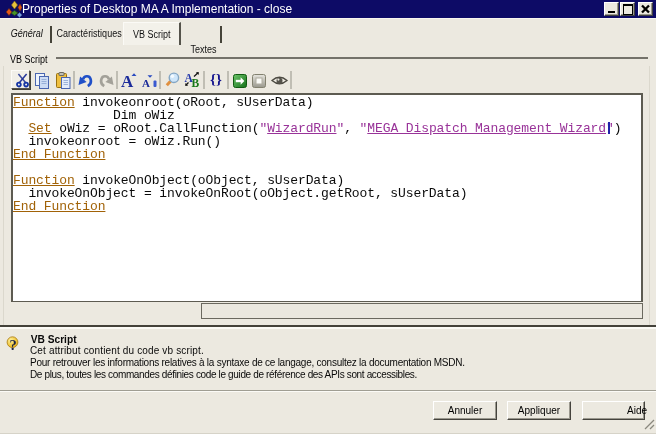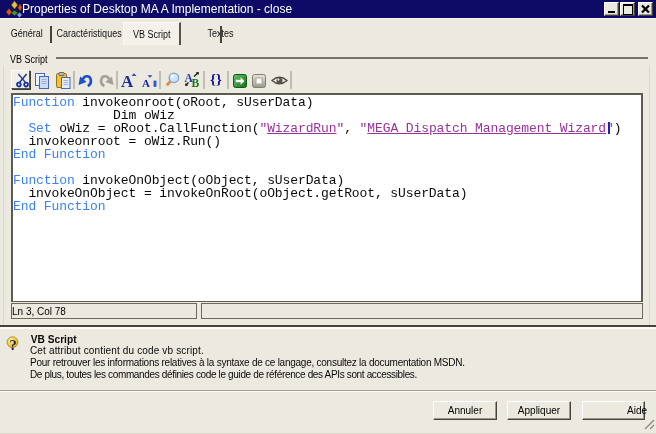--- a/index.html
+++ b/index.html
@@ -26,21 +26,21 @@
   
   .sep{top:71px;width:2px;height:18px;background:#c0beb4;}
   #cutbtn{left:11px;top:70px;width:19px;height:19px;background:#F1EFE8;
       border:1px solid;border-color:#fcfbf7 #55534b #55534b #fcfbf7;box-sizing:border-box;
       box-shadow:1px 1px 0 #403e36;}
   
   #editor{left:11px;top:93px;width:632px;height:209px;border:2px solid #5d5b51;border-bottom-width:1px;background:#fff;box-sizing:border-box;}
   #code{position:absolute;left:0;top:0;width:628px;height:206px;
         font-family:"Liberation Mono",monospace;font-size:13px;line-height:13px;letter-spacing:-0.1px;
         white-space:pre;padding:1px 0 0 0;box-sizing:border-box;overflow:hidden;color:#0a0a0a;}
-  .kw{color:#3b82f6;}
+  .kw{color:#a16207;text-decoration:underline;}
   .str{color:#993399;}
   .stru{color:#993399;text-decoration:underline;}
   #caret{left:608px;top:122px;width:2px;height:12px;background:#2222aa;}
   .spanel{top:303px;height:16px;border:1px solid #6b695f;background:#EBE8DF;box-sizing:border-box;}
   
   #div1{left:0px;top:324.5px;width:656px;height:2.6px;background:#44423a;}
   #div1b{left:0px;top:327.2px;width:656px;height:2px;background:#fbfaf5;}
   .helptxt{left:30px;color:#0a0a0a;line-height:12px;}
   #div2{left:0px;top:390px;width:656px;height:1px;background:#a09e93;}
   #div2b{left:0px;top:391px;width:656px;height:1px;background:#fcfbf7;}
@@ -76,25 +76,25 @@
     </div>
   <div class="abs tbtn" style="left:620px">
       <div style="position:absolute;left:2px;top:1px;width:8px;height:8px;border:1px solid #000;border-top-width:2px"></div>
     </div>
   <div class="abs tbtn" style="left:638px">
     <svg width="13" height="12" style="position:absolute;left:0px;top:0px" viewBox="0 0 13 12">
       <path d="M3 2.5 L10 9.5 M10 2.5 L3 9.5" stroke="#000" stroke-width="2.3"></path>
     </svg>
   </div>
 
-  <div class="abs tab" style="left:4px;width:46px;"><span class="sx">Général</span></div>
+  <div class="abs tab" style="left:4px;width:46px;font-style:italic;"><span class="sx">Général</span></div>
   <div class="abs tabsep" style="left:50px;"></div>
   <div class="abs tab" style="left:53px;width:72px;text-decoration:underline;"><span class="sx">Caractéristiques</span></div>
   <div class="abs tab" id="tabactive" style="left:123px;width:58px;"><span class="sx">VB Script</span></div>
-  <div class="abs tab" style="left:194px;width:52px;"><span class="sx">Textes</span></div>
+  <div class="abs tab" style="left:177px;width:52px;margin-top:16px;"><span class="sx">Textes</span></div>
   <div class="abs tabsep" style="left:220px;"></div>
 
   <div class="abs" id="grouplabel"><span class="sx">VB Script</span></div>
   <div class="abs" id="groupline"></div>
   <div class="abs faint" style="left:3px;top:66px;height:259px;"></div>
   <div class="abs faint" style="left:649px;top:66px;height:259px;"></div>
 
   <div class="abs" id="cutbtn"></div>
   <svg class="abs" style="left:16px;top:72.5px" width="13" height="15" viewBox="0 0 13 15">
     <path d="M2.4 1 L9.9 10" stroke="#3a4a9e" stroke-width="1.5" fill="none"></path>
@@ -184,23 +184,20 @@
              Dim oWiz
   <span class="kw">Set</span> oWiz = oRoot.CallFunction(<span class="str">"<span class="stru">WizardRun</span>"</span>, <span class="str">"<span class="stru">MEGA Dispatch Management Wizard</span>"</span>)
   invokeonroot = oWiz.Run()
 <span class="kw">End Function</span>
 
 <span class="kw">Function</span> invokeOnObject(oObject, sUserData)
   invokeOnObject = invokeOnRoot(oObject.getRoot, sUserData)
 <span class="kw">End Function</span></div>
   </div>
   <div class="abs" id="caret"></div>
-  <div class="abs spanel" style="left:11px;width:186px;">
-      <div style="position:absolute;left:0px;top:2px;line-height:12px;">Ln 3, Col 78</div>
-    </div>
   <div class="abs spanel" style="left:201px;width:442px;"></div>
 
   <div class="abs" id="div1"></div>
   <div class="abs" id="div1b"></div>
   <svg class="abs" style="left:4px;top:335px" width="18" height="18" viewBox="0 0 18 18">
     <defs>
         <radialGradient id="qg" cx="0.35" cy="0.32" r="0.95">
       <stop offset="0" stop-color="#fdf0a0"></stop>
           <stop offset="0.55" stop-color="#f0c434"></stop>
           <stop offset="1" stop-color="#c08a10"></stop>

